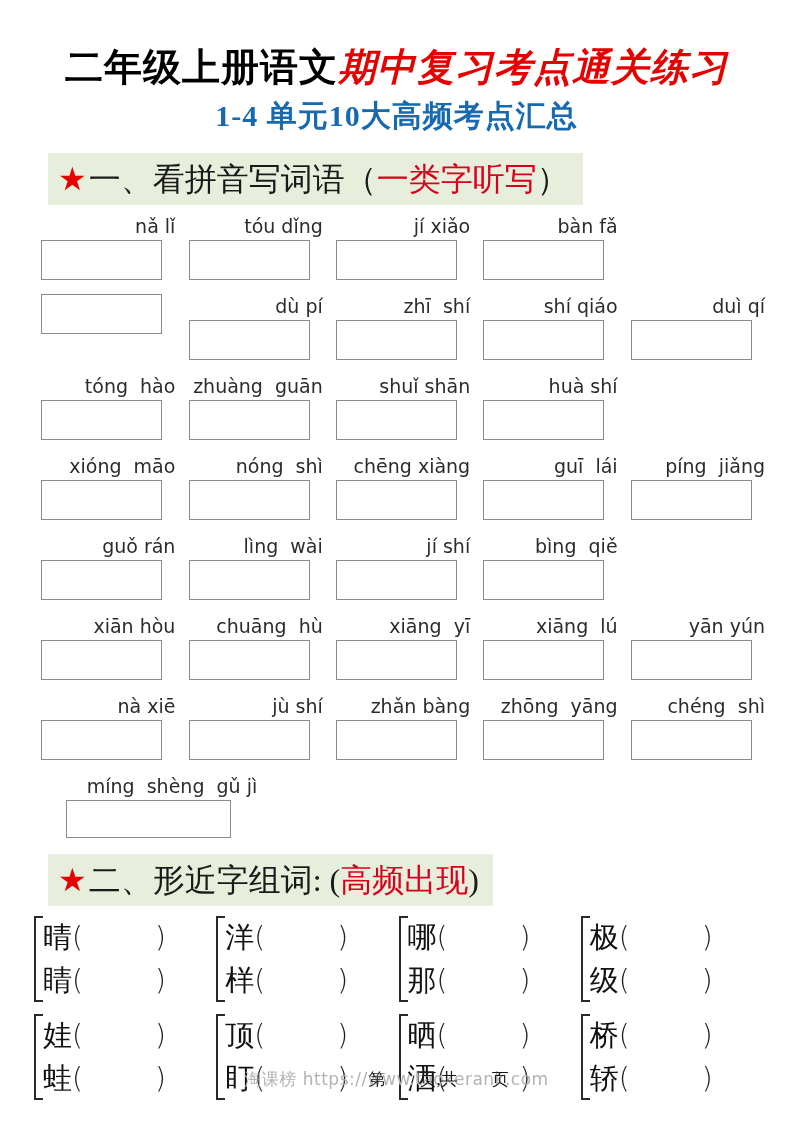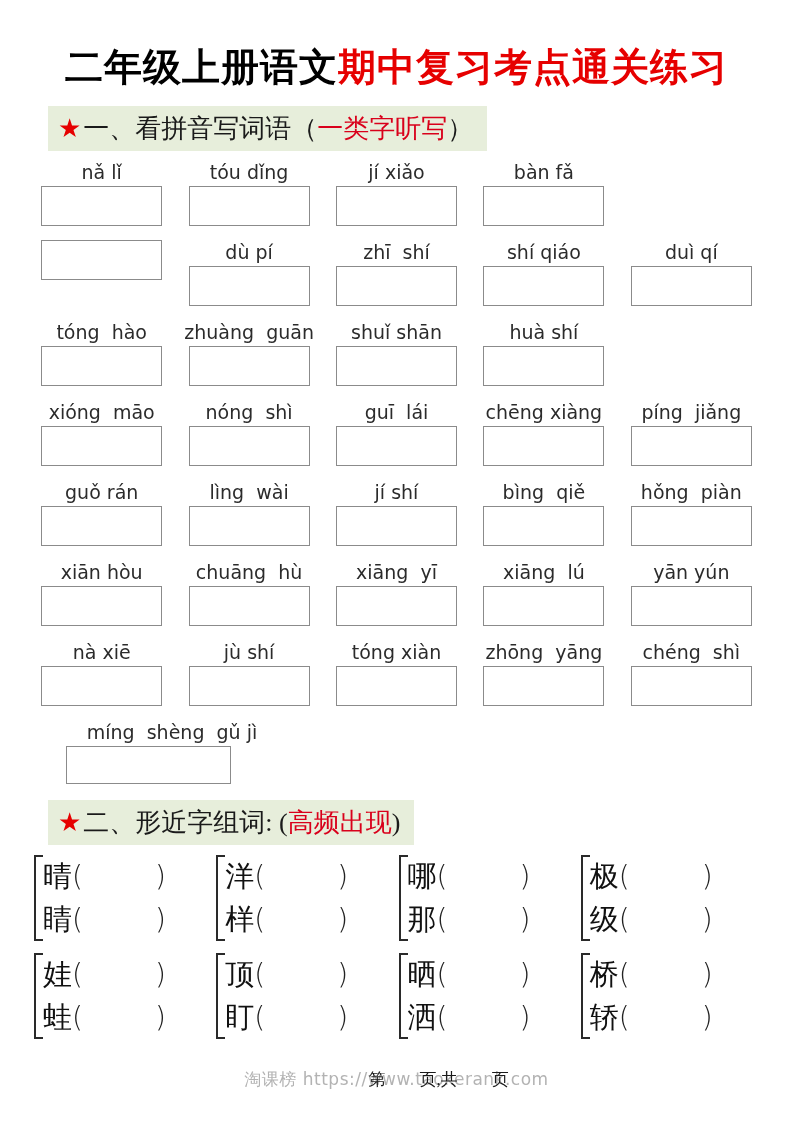--- a/index.html
+++ b/index.html
@@ -17,50 +17,50 @@
   .doc-title {
     padding-top: 46px;
     text-align: center;
     font-size: 38px;
     font-weight: 900;
     line-height: 1.15;
     letter-spacing: 1px;
     color: #000000;
     white-space: nowrap;
   }
-  .doc-title .red { color: #e60000; }
+  .doc-title .red { color: #e60000; font-style: italic; }
   .doc-subtitle {
     margin-top: 6px;
     text-align: center;
     font-size: 30px;
     font-weight: 900;
     color: #1769b0;
     letter-spacing: 1px;
   }
   
   .sec-head {
     display: inline-block;
     margin: 16px 0 0 48px;
     background: #e7eedb;
     padding: 7px 14px 7px 10px;
-    font-size: 26px;
+    font-size: 32px;
     line-height: 1.2;
     color: #1a1a1a;
     white-space: pre;
   }
   .sec-head .star { color: #e60000; margin-right: 2px; }
   .sec-head .red { color: #d9001b; }
   
   .py-grid { margin: 8px 28px 0 28px; }
   .py-row {
     display: grid;
     grid-template-columns: repeat(5, 1fr);
     margin-bottom: 13px;
   }
-  .py-cell { text-align: center; }
+  .py-cell { text-align: right; }
   .py-label {
     font-family: "DejaVu Sans", "Liberation Sans", sans-serif;
     font-size: 19px;
     color: #2b2b2b;
     line-height: 26px;
     white-space: pre;
   }
   .py-box {
     width: 121px;
     height: 40px;
@@ -130,20 +130,21 @@
     font-family: "Liberation Serif", "DejaVu Serif", serif;
   }
 </style>
 </head>
 <body>
 
 <div class="page">
 
   <div class="doc-title"><span>二年级上册语文</span><span class="red">期中复习考点通关练习</span></div>
 
+  <div class="doc-subtitle">1-4 单元10大高频考点汇总</div>
 
   <div>
     <div class="sec-head"><span class="star">★</span><span>一、看拼音写词语</span><span>（</span><span class="red">一类字听写</span><span>）</span></div>
   </div>
 
   <div class="py-grid">
 
     <div class="py-row">
       <div class="py-cell">
           <div class="py-label">nǎ lǐ</div>
@@ -207,28 +208,28 @@
     <div class="py-row">
       <div class="py-cell">
           <div class="py-label">xióng  māo</div>
           <div class="py-box"></div>
         </div>
       <div class="py-cell">
           <div class="py-label">nóng  shì</div>
           <div class="py-box"></div>
         </div>
       <div class="py-cell">
+          <div class="py-label">chēng xiàng</div>
+          <div class="py-box"></div>
+        </div>
+      <div class="py-cell">
           <div class="py-label">guī  lái</div>
           <div class="py-box"></div>
         </div>
       <div class="py-cell">
-          <div class="py-label">chēng xiàng</div>
-          <div class="py-box"></div>
-        </div>
-      <div class="py-cell">
           <div class="py-label">píng  jiǎng</div>
           <div class="py-box"></div>
         </div>
     </div>
 
     <div class="py-row">
       <div class="py-cell">
           <div class="py-label">guǒ rán</div>
           <div class="py-box"></div>
         </div>
@@ -237,24 +238,20 @@
           <div class="py-box"></div>
         </div>
       <div class="py-cell">
           <div class="py-label">jí shí</div>
           <div class="py-box"></div>
         </div>
       <div class="py-cell">
           <div class="py-label">bìng  qiě</div>
           <div class="py-box"></div>
         </div>
-      <div class="py-cell">
-          <div class="py-label">hǒng  piàn</div>
-          <div class="py-box"></div>
-        </div>
     </div>
 
     <div class="py-row">
       <div class="py-cell">
           <div class="py-label">xiān hòu</div>
           <div class="py-box"></div>
         </div>
       <div class="py-cell">
           <div class="py-label">chuāng  hù</div>
           <div class="py-box"></div>
@@ -276,21 +273,21 @@
     <div class="py-row">
       <div class="py-cell">
           <div class="py-label">nà xiē</div>
           <div class="py-box"></div>
         </div>
       <div class="py-cell">
           <div class="py-label">jù shí</div>
           <div class="py-box"></div>
         </div>
       <div class="py-cell">
-          <div class="py-label">tóng xiàn</div>
+          <div class="py-label">zhǎn bàng</div>
           <div class="py-box"></div>
         </div>
       <div class="py-cell">
           <div class="py-label">zhōng  yāng</div>
           <div class="py-box"></div>
         </div>
       <div class="py-cell">
           <div class="py-label">chéng  shì</div>
           <div class="py-box"></div>
         </div>

